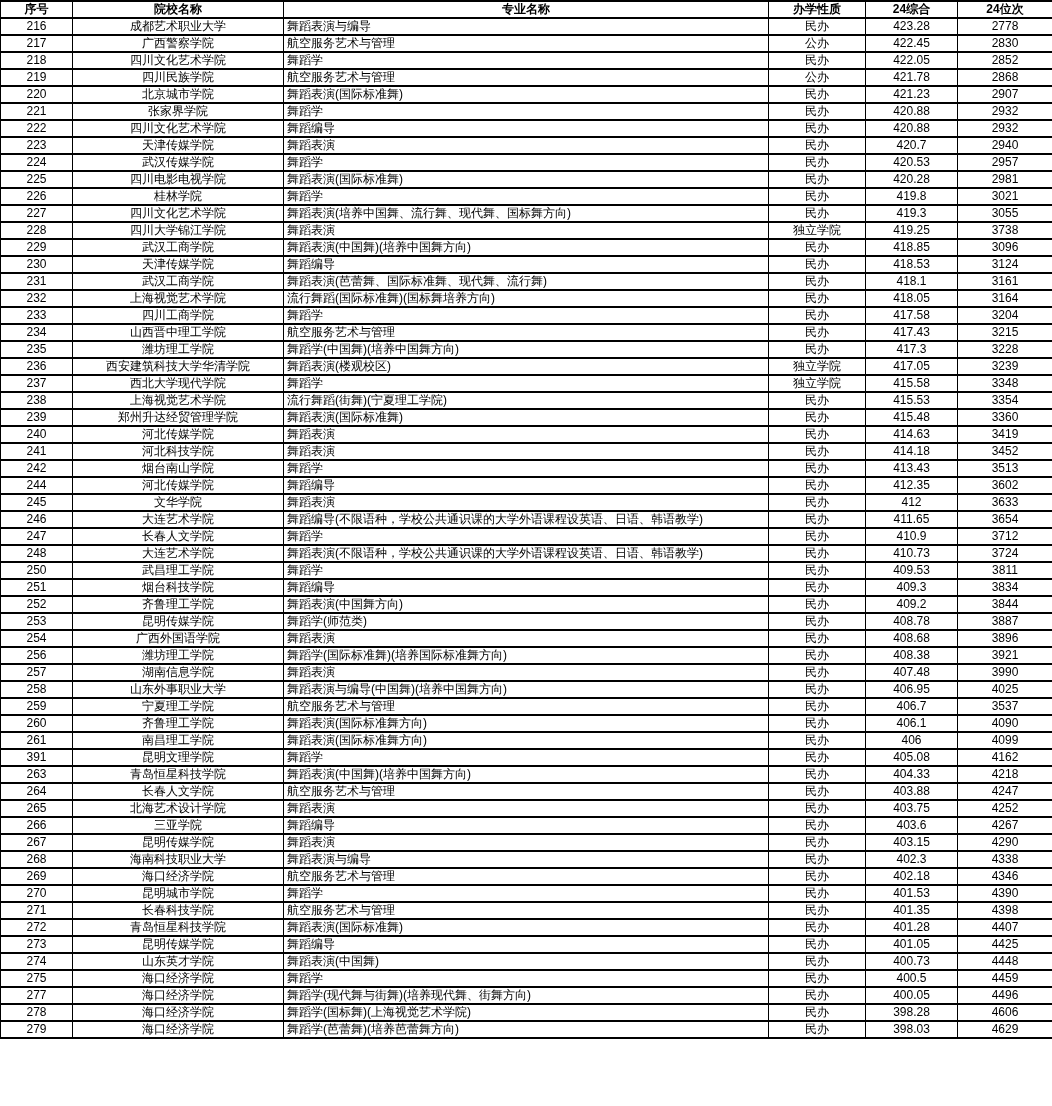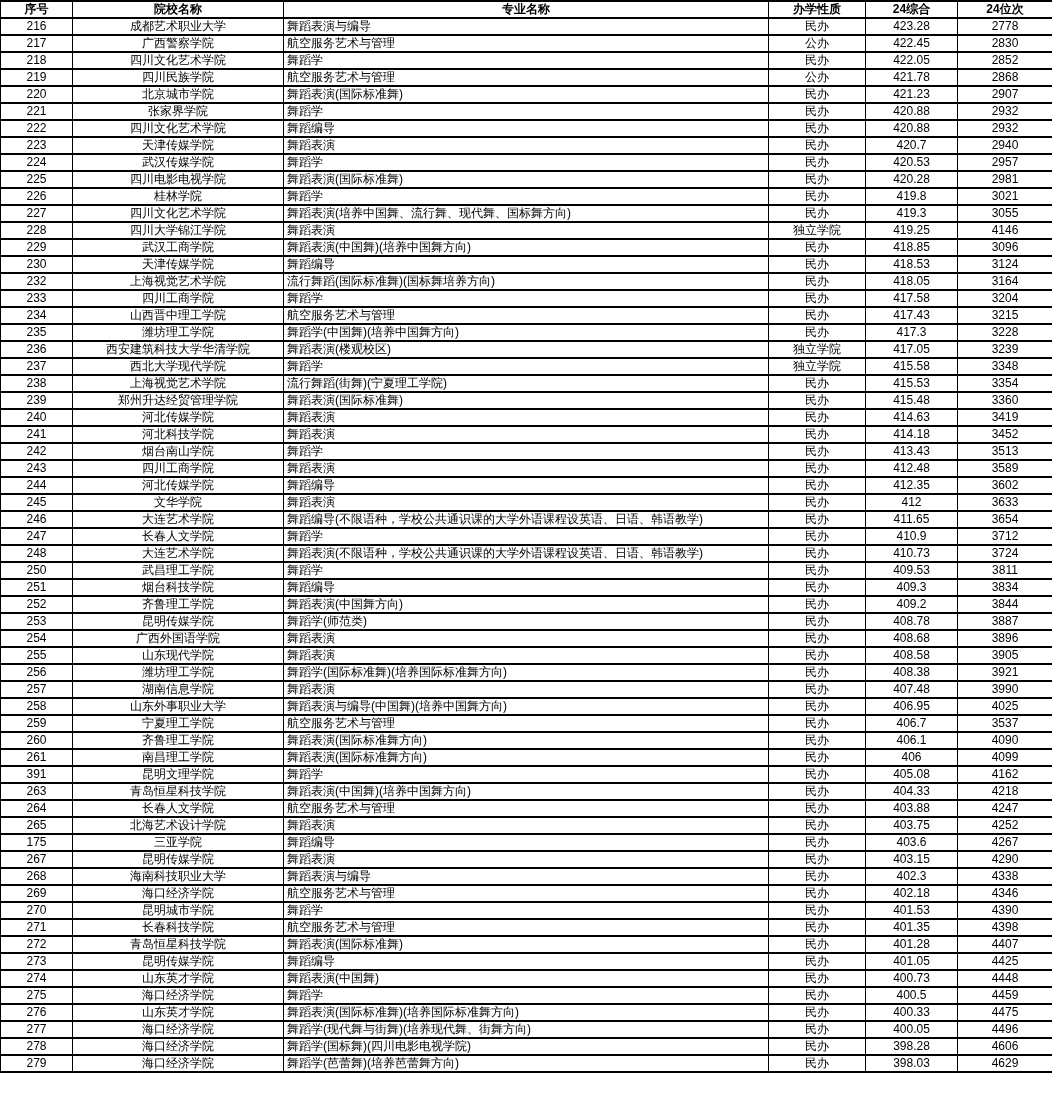--- a/index.html
+++ b/index.html
@@ -170,37 +170,45 @@
           <td class="c3">民办</td>
           <td class="c4">419.3</td>
           <td class="c5">3055</td>
         </tr>
         <tr>
           <td class="c0">228</td>
           <td class="c1">四川大学锦江学院</td>
           <td class="c2">舞蹈表演</td>
           <td class="c3">独立学院</td>
           <td class="c4">419.25</td>
-          <td class="c5">4146</td>
+          <td class="c5">3738</td>
         </tr>
         <tr>
           <td class="c0">229</td>
           <td class="c1">武汉工商学院</td>
           <td class="c2">舞蹈表演(中国舞)(培养中国舞方向)</td>
           <td class="c3">民办</td>
           <td class="c4">418.85</td>
           <td class="c5">3096</td>
         </tr>
         <tr>
           <td class="c0">230</td>
           <td class="c1">天津传媒学院</td>
           <td class="c2">舞蹈编导</td>
           <td class="c3">民办</td>
           <td class="c4">418.53</td>
           <td class="c5">3124</td>
+        </tr>
+        <tr>
+          <td class="c0">231</td>
+          <td class="c1">武汉工商学院</td>
+          <td class="c2">舞蹈表演(芭蕾舞、国际标准舞、现代舞、流行舞)</td>
+          <td class="c3">民办</td>
+          <td class="c4">418.1</td>
+          <td class="c5">3161</td>
         </tr>
         <tr>
           <td class="c0">232</td>
           <td class="c1">上海视觉艺术学院</td>
           <td class="c2">流行舞蹈(国际标准舞)(国标舞培养方向)</td>
           <td class="c3">民办</td>
           <td class="c4">418.05</td>
           <td class="c5">3164</td>
         </tr>
         <tr>
@@ -277,28 +285,20 @@
         </tr>
         <tr>
           <td class="c0">242</td>
           <td class="c1">烟台南山学院</td>
           <td class="c2">舞蹈学</td>
           <td class="c3">民办</td>
           <td class="c4">413.43</td>
           <td class="c5">3513</td>
         </tr>
         <tr>
-          <td class="c0">243</td>
-          <td class="c1">四川工商学院</td>
-          <td class="c2">舞蹈表演</td>
-          <td class="c3">民办</td>
-          <td class="c4">412.48</td>
-          <td class="c5">3589</td>
-        </tr>
-        <tr>
           <td class="c0">244</td>
           <td class="c1">河北传媒学院</td>
           <td class="c2">舞蹈编导</td>
           <td class="c3">民办</td>
           <td class="c4">412.35</td>
           <td class="c5">3602</td>
         </tr>
         <tr>
           <td class="c0">245</td>
           <td class="c1">文华学院</td>
@@ -365,28 +365,20 @@
         </tr>
         <tr>
           <td class="c0">254</td>
           <td class="c1">广西外国语学院</td>
           <td class="c2">舞蹈表演</td>
           <td class="c3">民办</td>
           <td class="c4">408.68</td>
           <td class="c5">3896</td>
         </tr>
         <tr>
-          <td class="c0">255</td>
-          <td class="c1">山东现代学院</td>
-          <td class="c2">舞蹈表演</td>
-          <td class="c3">民办</td>
-          <td class="c4">408.58</td>
-          <td class="c5">3905</td>
-        </tr>
-        <tr>
           <td class="c0">256</td>
           <td class="c1">潍坊理工学院</td>
           <td class="c2">舞蹈学(国际标准舞)(培养国际标准舞方向)</td>
           <td class="c3">民办</td>
           <td class="c4">408.38</td>
           <td class="c5">3921</td>
         </tr>
         <tr>
           <td class="c0">257</td>
           <td class="c1">湖南信息学院</td>
@@ -453,21 +445,21 @@
         </tr>
         <tr>
           <td class="c0">265</td>
           <td class="c1">北海艺术设计学院</td>
           <td class="c2">舞蹈表演</td>
           <td class="c3">民办</td>
           <td class="c4">403.75</td>
           <td class="c5">4252</td>
         </tr>
         <tr>
-          <td class="c0">175</td>
+          <td class="c0">266</td>
           <td class="c1">三亚学院</td>
           <td class="c2">舞蹈编导</td>
           <td class="c3">民办</td>
           <td class="c4">403.6</td>
           <td class="c5">4267</td>
         </tr>
         <tr>
           <td class="c0">267</td>
           <td class="c1">昆明传媒学院</td>
           <td class="c2">舞蹈表演</td>
@@ -533,39 +525,31 @@
         </tr>
         <tr>
           <td class="c0">275</td>
           <td class="c1">海口经济学院</td>
           <td class="c2">舞蹈学</td>
           <td class="c3">民办</td>
           <td class="c4">400.5</td>
           <td class="c5">4459</td>
         </tr>
         <tr>
-          <td class="c0">276</td>
-          <td class="c1">山东英才学院</td>
-          <td class="c2">舞蹈表演(国际标准舞)(培养国际标准舞方向)</td>
-          <td class="c3">民办</td>
-          <td class="c4">400.33</td>
-          <td class="c5">4475</td>
-        </tr>
-        <tr>
           <td class="c0">277</td>
           <td class="c1">海口经济学院</td>
           <td class="c2">舞蹈学(现代舞与街舞)(培养现代舞、街舞方向)</td>
           <td class="c3">民办</td>
           <td class="c4">400.05</td>
           <td class="c5">4496</td>
         </tr>
         <tr>
           <td class="c0">278</td>
           <td class="c1">海口经济学院</td>
-          <td class="c2">舞蹈学(国标舞)(四川电影电视学院)</td>
+          <td class="c2">舞蹈学(国标舞)(上海视觉艺术学院)</td>
           <td class="c3">民办</td>
           <td class="c4">398.28</td>
           <td class="c5">4606</td>
         </tr>
         <tr>
           <td class="c0">279</td>
           <td class="c1">海口经济学院</td>
           <td class="c2">舞蹈学(芭蕾舞)(培养芭蕾舞方向)</td>
           <td class="c3">民办</td>
           <td class="c4">398.03</td>

